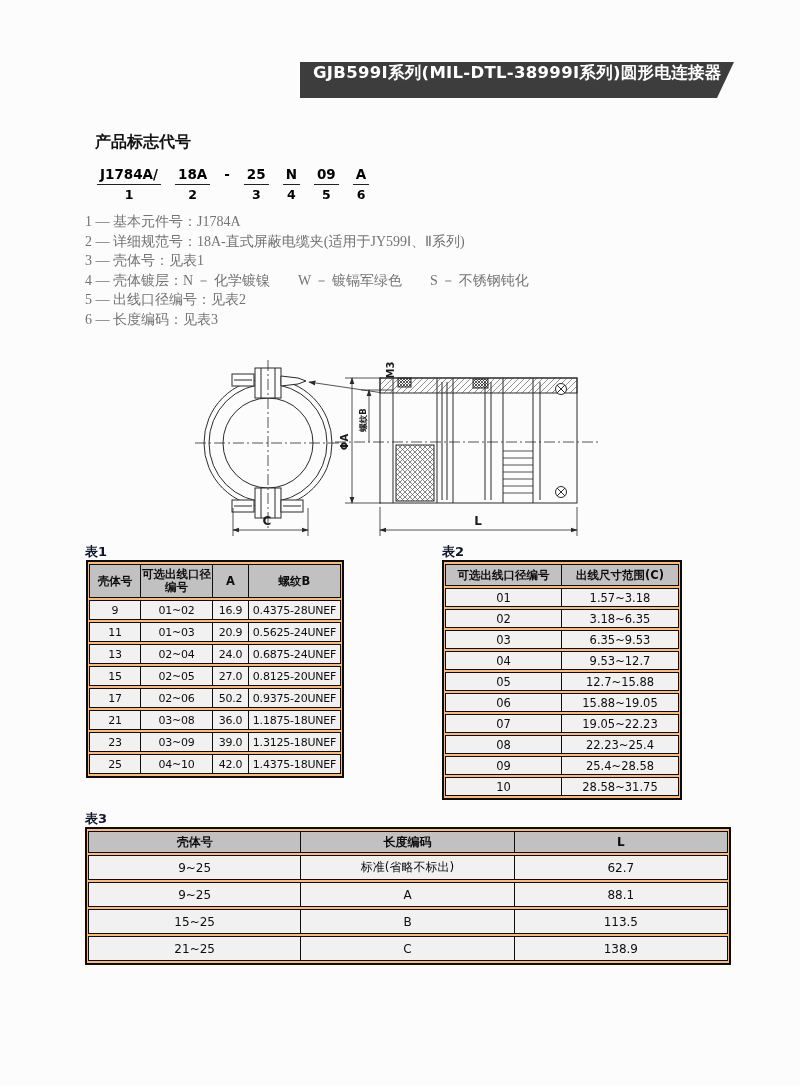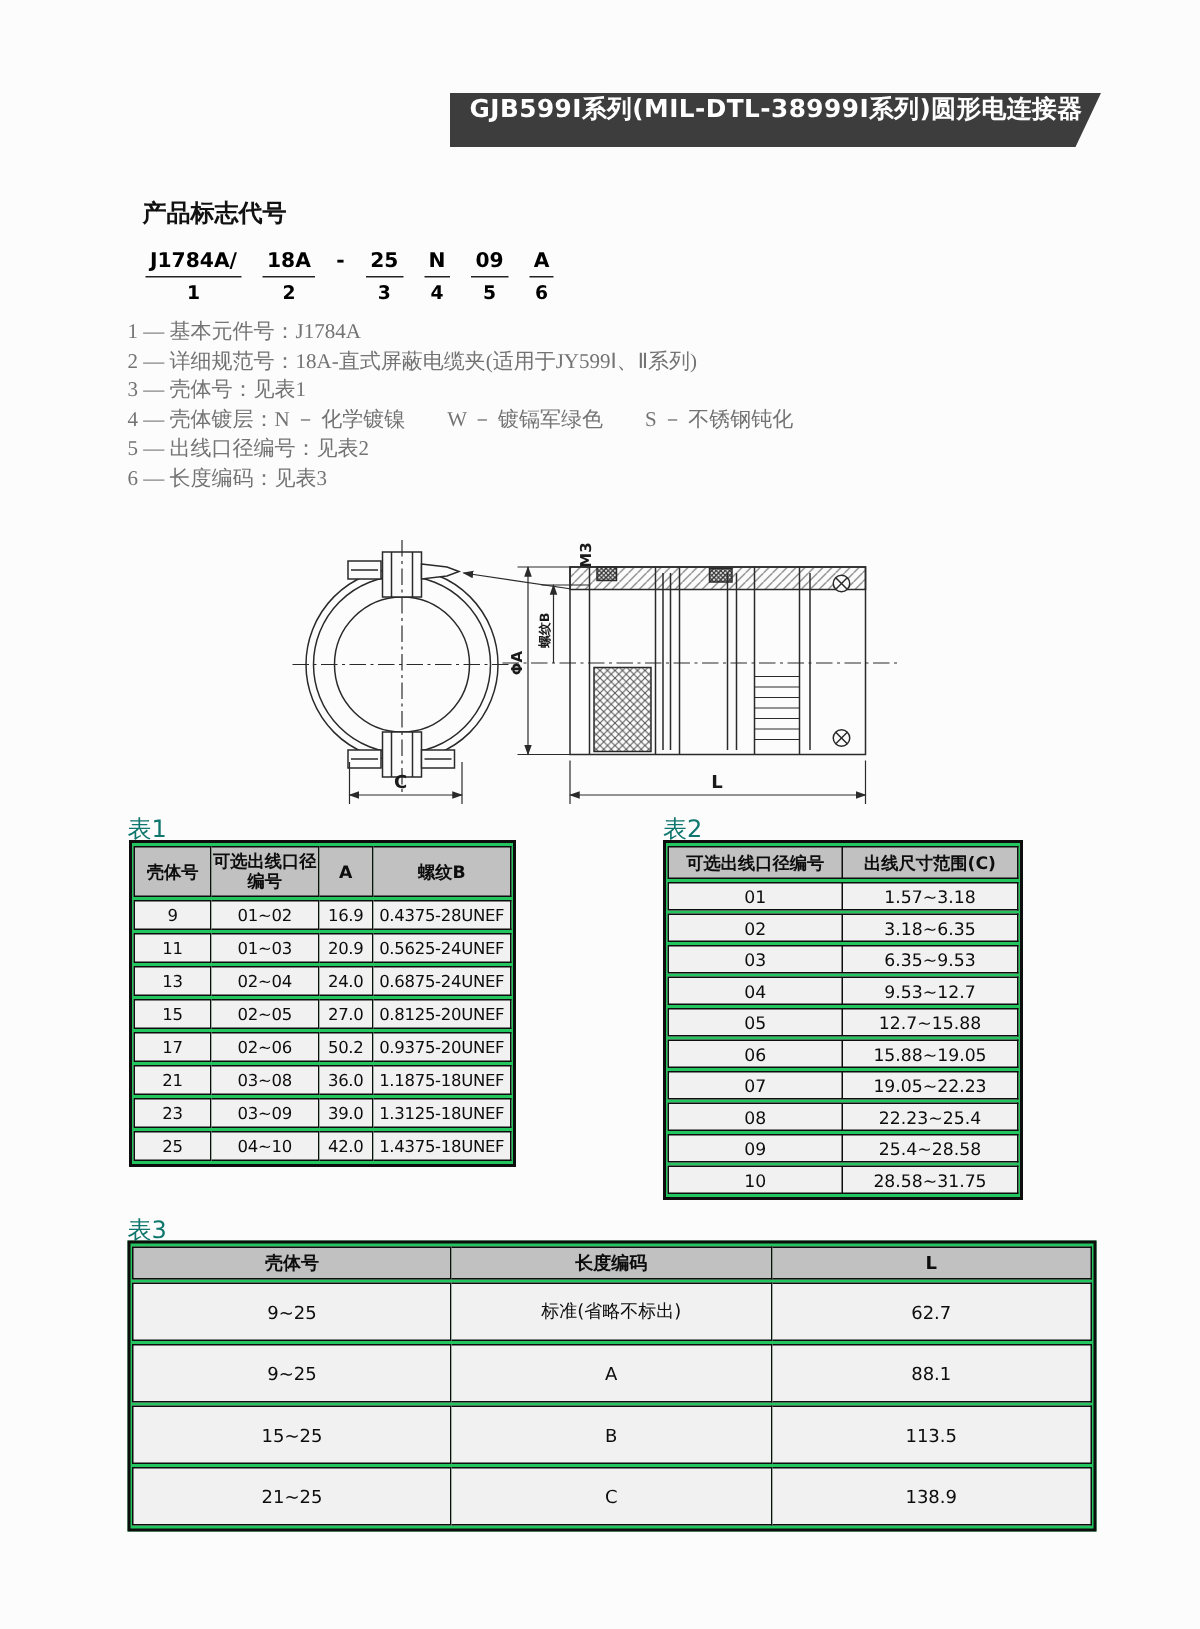--- a/index.html
+++ b/index.html
@@ -39,22 +39,22 @@
   .notes {
     position:absolute; left:85px; top:212px;
     font-size:14px; line-height:19.5px; color:#737373; font-weight:500;
     white-space:pre-wrap;
     font-family:Liberation Serif, serif;
   }
   
   .drawing-wrap { position:absolute; left:185px; top:352px; width:430px; height:200px; }
   svg text { font-family:"DejaVu Sans","Liberation Sans",sans-serif; }
   
-  .tbl-title { position:absolute; font-size:16px; font-weight:normal; color:#0f766e; }
-  .tblwrap { position:absolute; border:2px solid #0d0d0d; background:#22c55e; padding:0px 1px; }
+  .tbl-title { position:absolute; font-size:13px; font-weight:bold; color:#0f172a; }
+  .tblwrap { position:absolute; border:2px solid #0d0d0d; background:#fdba74; padding:0px 1px; }
   table { border-collapse:separate; border-spacing:0 2px; table-layout:fixed; }
   th, td {
     border:1px solid #0d0d0d; border-left:none;
     text-align:center; vertical-align:middle;
     overflow:hidden;
   }
   th:first-child, td:first-child { border-left:1px solid #0d0d0d; }
   th { background:#c1c1c1; font-weight:bold; color:#0d0d0d; }
   td { background:#f1f1f1; color:#0d0d0d; }
   .t1 { width:252px; font-size:11px; }
@@ -64,21 +64,21 @@
   .t1 th:nth-child(2), .t1 td:nth-child(2) { width:72px; }
   .t1 th:nth-child(3), .t1 td:nth-child(3) { width:36px; }
   .t1 th:nth-child(4), .t1 td:nth-child(4) { width:92px; }
   .t2 { width:234px; font-size:11.5px; }
   .t2 th { height:22px; }
   .t2 td { height:19px; }
   .t2 th:nth-child(1), .t2 td:nth-child(1) { width:117px; }
   .t2 th:nth-child(2), .t2 td:nth-child(2) { width:117px; }
   .t3 { width:640px; font-size:12px; }
   .t3 th { height:22px; }
-  .t3 td { height:39px;margin-top:44px; }
+  .t3 td { height:25px;margin-top:44px; }
   .t3 th, .t3 td { width:213px; }
 </style>
 </head>
 <body>
 
 <div class="page">
 
   <div class="banner">
     <span>GJB599Ⅰ系列(MIL-DTL-38999Ⅰ系列)圆形电连接器</span>
   </div>

